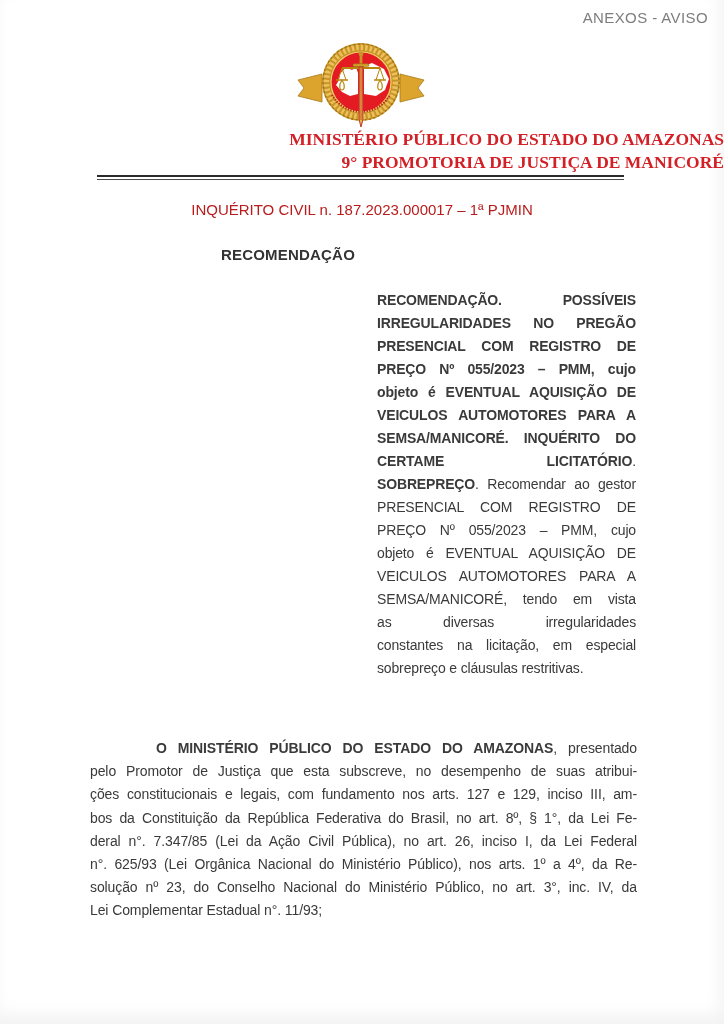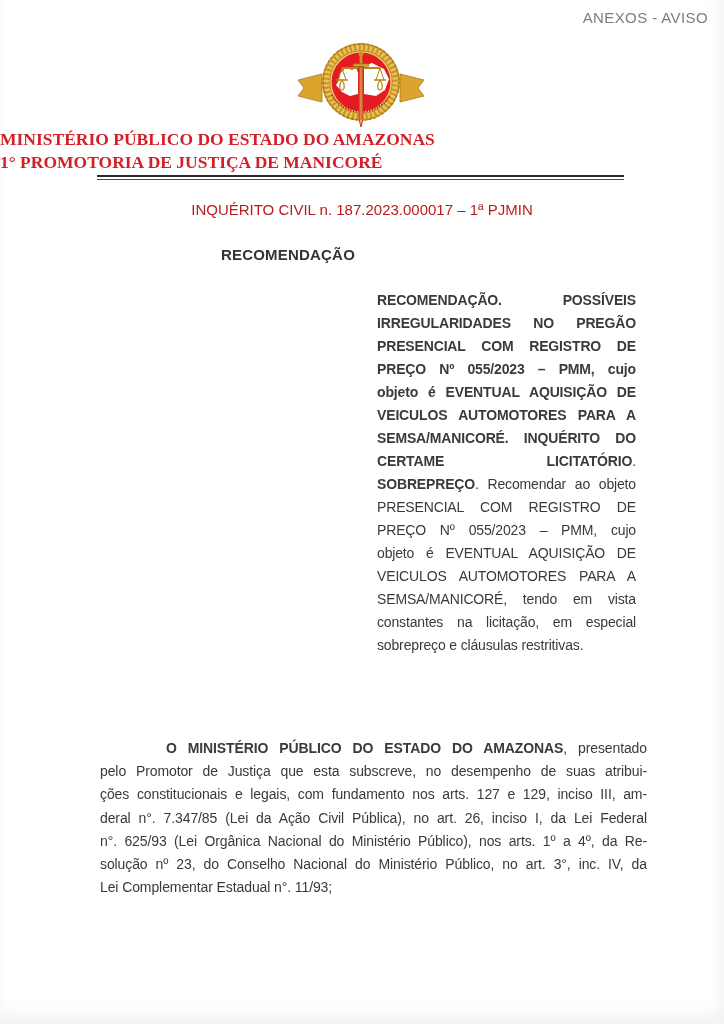--- a/index.html
+++ b/index.html
@@ -7,21 +7,21 @@
     position:relative; width:724px; height:1024px; background:#ffffff;
     font-family:"Liberation Sans", sans-serif; color:#3a3a3a; overflow:hidden;
     box-shadow: inset -4px -10px 16px rgba(0,0,0,0.05);
   }
   .corner {
     position:absolute; top:9px; right:16px;
     font-size:15px; color:#7d7d7d; letter-spacing:0.4px;
   }
   .logo { position:absolute; top:40px; left:292px; width:140px; height:100px; }
   .masthead {
-    position:absolute; top:128px; left:0; width:724px; text-align:left;
+    position:absolute; top:128px; left:0; width:724px; text-align:right;
     font-family:"Liberation Serif", serif; font-weight:bold;
     color:#d32027; font-size:17.5px; line-height:23px;
   }
   .rule {
     position:absolute; top:175px; left:97px; width:527px; height:5px;
     border-top:2.5px solid #2b2b2b; border-bottom:1px solid #4a4a4a;
     box-sizing:border-box;
   }
   .case-line {
     position:absolute; top:201px; left:0; width:724px; text-align:center;
@@ -29,21 +29,21 @@
   }
   .doc-title {
     position:absolute; top:246px; left:0; width:576px; text-align:center;
     font-weight:bold; font-size:15px; color:#333333; letter-spacing:0.2px;
   }
   .summary {
     position:absolute; top:289px; left:377px; width:259px;
     font-size:14px; line-height:23px; letter-spacing:-0.15px;
   }
   .body-par {
-    position:absolute; top:737px; left:100px; width:547px;
+    position:absolute; top:737px; left:90px; width:547px;
     font-size:14px; line-height:23.2px; letter-spacing:-0.1px;
   }
   .line { text-align:justify; text-align-last:justify; }
   .line.last { text-align-last:left; }
   .line.indent { text-indent:66px; }
   .b { font-weight:bold;margin-top:14px; }
 </style>
 </head>
 <body>
 
@@ -86,51 +86,53 @@
       <circle cx="69" cy="14" r="2.4" fill="#c79427"></circle>
       <rect x="67.6" y="15.6" width="2.8" height="8" fill="#c79427"></rect>
       <rect x="61" y="23.8" width="16" height="2.8" rx="1.3" fill="#d4a02c" stroke="#8d6810" stroke-width="0.5"></rect>
       <path d="M67.2,27 L70.8,27 L70.8,80 L69,87 L67.2,80 Z" fill="#e8b84b" stroke="#c0392b" stroke-width="1"></path>
       <path d="M69,27 L69,80" stroke="#c0392b" stroke-width="0.8"></path>
     </g>
   </svg>
 
   <div class="masthead">
     <div>MINISTÉRIO PÚBLICO DO ESTADO DO AMAZONAS</div>
-    <div>1° PROMOTORIA DE JUSTIÇA DE MANICORÉ</div>
+    <div>9° PROMOTORIA DE JUSTIÇA DE MANICORÉ</div>
   </div>
 
   <div class="rule"></div>
 
   <div class="case-line">INQUÉRITO CIVIL n. 187.2023.000017 – 1ª PJMIN</div>
 
   <div class="doc-title">RECOMENDAÇÃO</div>
 
   <div class="summary">
       <div class="line"><span class="b">RECOMENDAÇÃO. POSSÍVEIS</span></div>
       <div class="line"><span class="b">IRREGULARIDADES NO PREGÃO</span></div>
       <div class="line"><span class="b">PRESENCIAL COM REGISTRO DE</span></div>
       <div class="line"><span class="b">PREÇO Nº 055/2023 – PMM, cujo</span></div>
       <div class="line"><span class="b">objeto é EVENTUAL AQUISIÇÃO DE</span></div>
       <div class="line"><span class="b">VEICULOS AUTOMOTORES PARA A</span></div>
       <div class="line"><span class="b">SEMSA/MANICORÉ. INQUÉRITO DO</span></div>
       <div class="line"><span class="b">CERTAME LICITATÓRIO</span><span class="">.</span></div>
-      <div class="line"><span class="b">SOBREPREÇO</span><span class="">. Recomendar ao objeto</span></div>
+      <div class="line"><span class="b">SOBREPREÇO</span><span class="">. Recomendar ao gestor</span></div>
       <div class="line"><span class="">PRESENCIAL COM REGISTRO DE</span></div>
       <div class="line"><span class="">PREÇO Nº 055/2023 – PMM, cujo</span></div>
       <div class="line"><span class="">objeto é EVENTUAL AQUISIÇÃO DE</span></div>
       <div class="line"><span class="">VEICULOS AUTOMOTORES PARA A</span></div>
       <div class="line"><span class="">SEMSA/MANICORÉ, tendo em vista</span></div>
+      <div class="line"><span class="">as diversas irregularidades</span></div>
       <div class="line"><span class="">constantes na licitação, em especial</span></div>
       <div class="line last"><span class="">sobrepreço e cláusulas restritivas.</span></div>
     </div>
 
   <div class="body-par">
       <div class="line indent"><span class="b">O MINISTÉRIO PÚBLICO DO ESTADO DO AMAZONAS</span><span class="">, presentado</span></div>
       <div class="line"><span class="">pelo Promotor de Justiça que esta subscreve, no desempenho de suas atribui-</span></div>
       <div class="line"><span class="">ções constitucionais e legais, com fundamento nos arts. 127 e 129, inciso III, am-</span></div>
+      <div class="line"><span class="">bos da Constituição da República Federativa do Brasil, no art. 8º, § 1°, da Lei Fe-</span></div>
       <div class="line"><span class="">deral n°. 7.347/85 (Lei da Ação Civil Pública), no art. 26, inciso I, da Lei Federal</span></div>
       <div class="line"><span class="">n°. 625/93 (Lei Orgânica Nacional do Ministério Público), nos arts. 1º a 4º, da Re-</span></div>
       <div class="line"><span class="">solução nº 23, do Conselho Nacional do Ministério Público, no art. 3°, inc. IV, da</span></div>
       <div class="line last"><span class="">Lei Complementar Estadual n°. 11/93;</span></div>
     </div>
 
 </div>
 
 </body></html>

